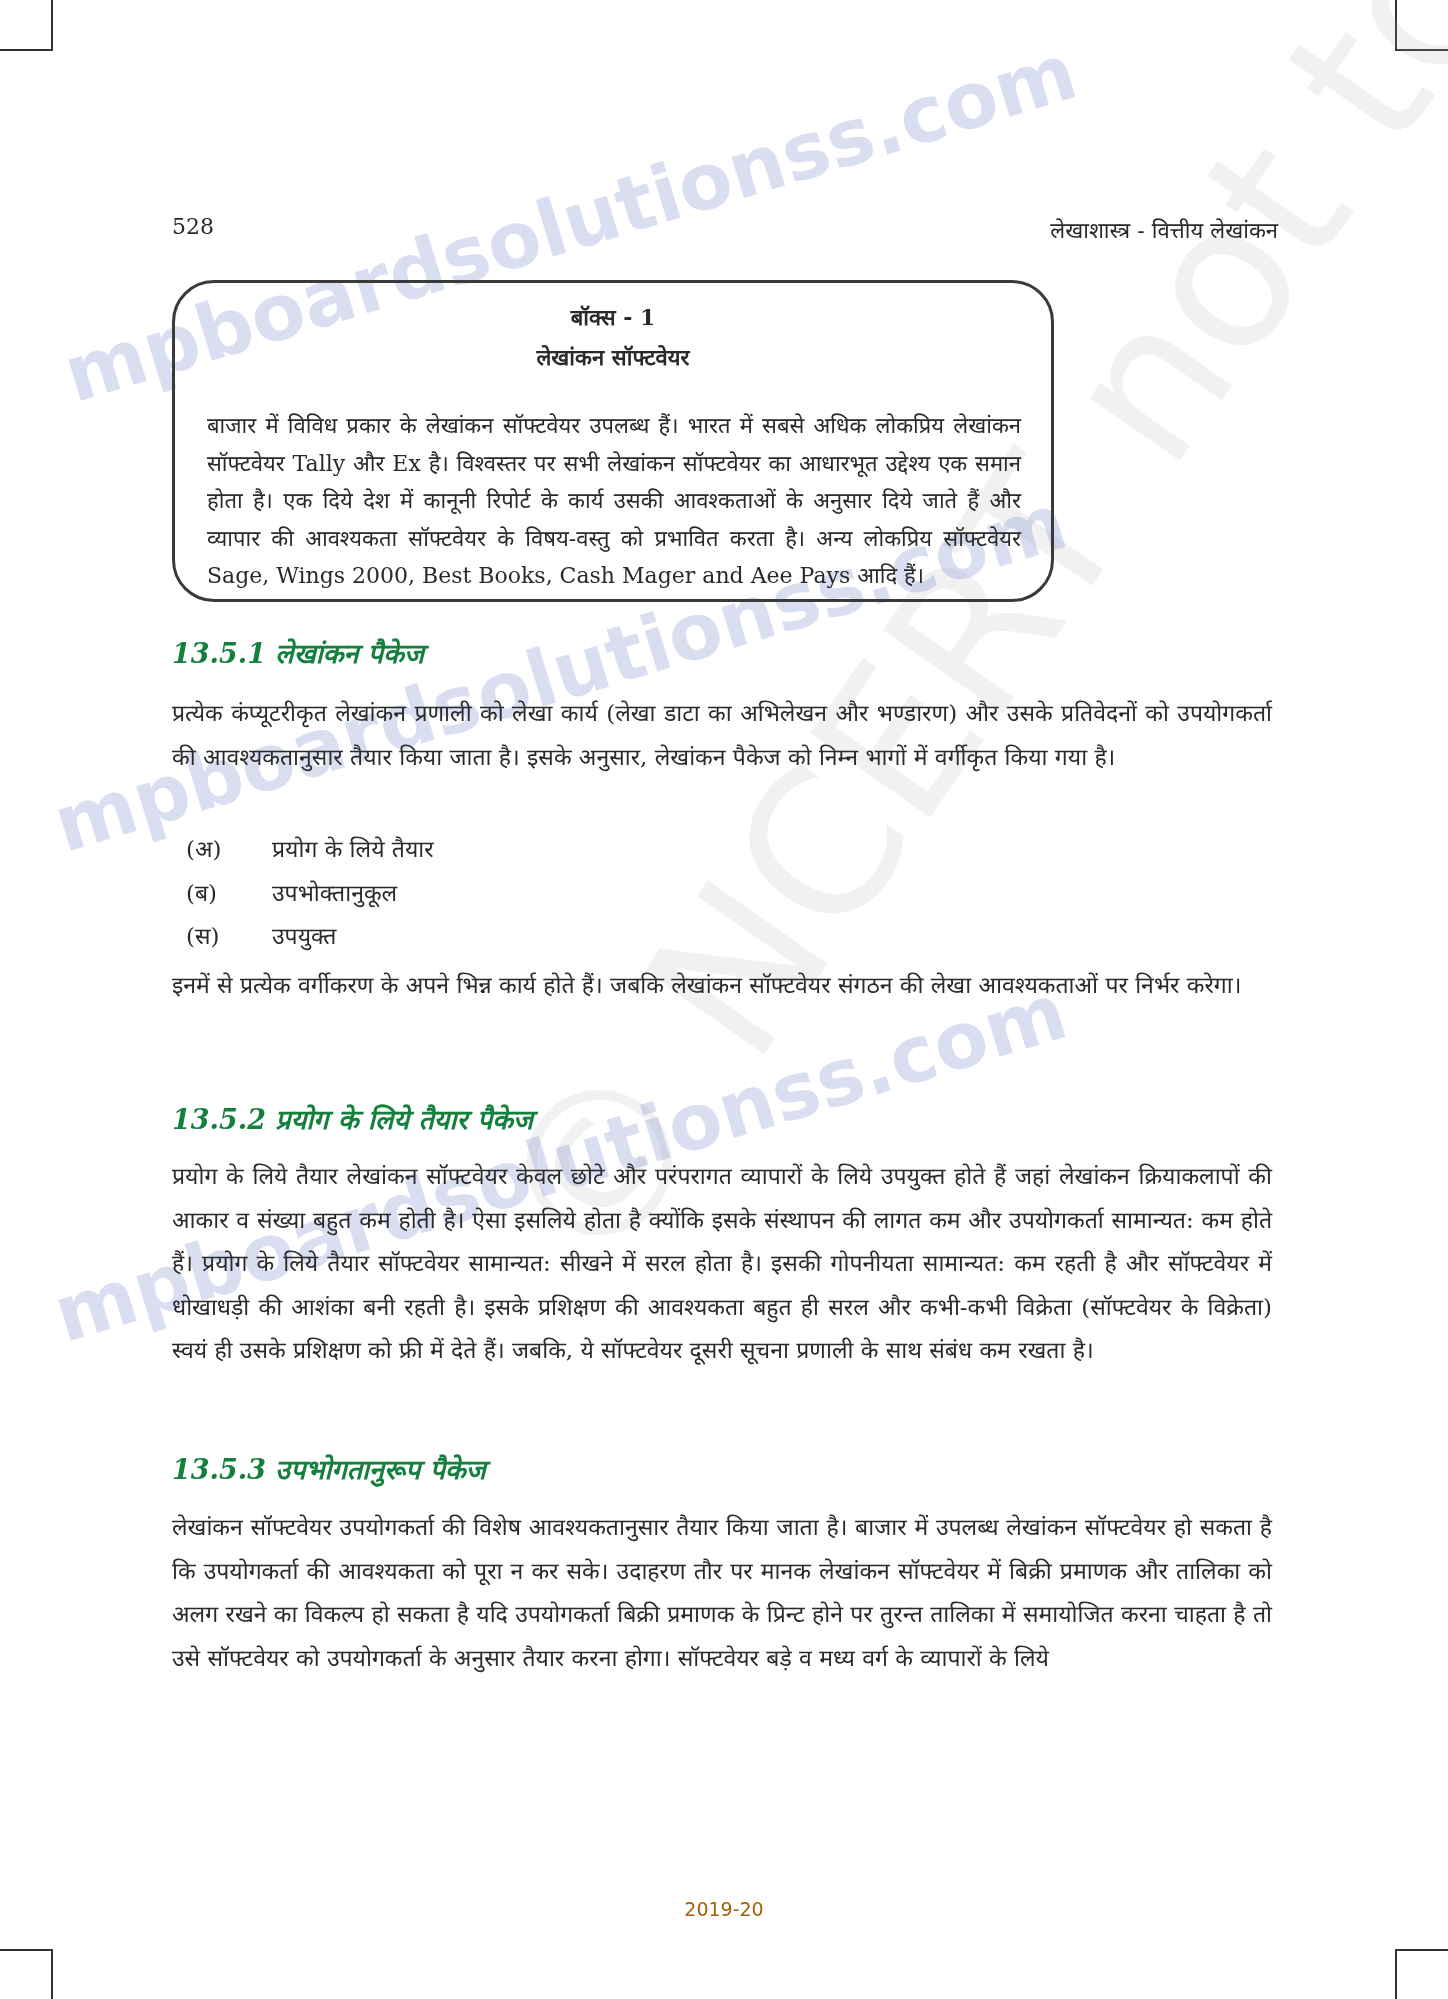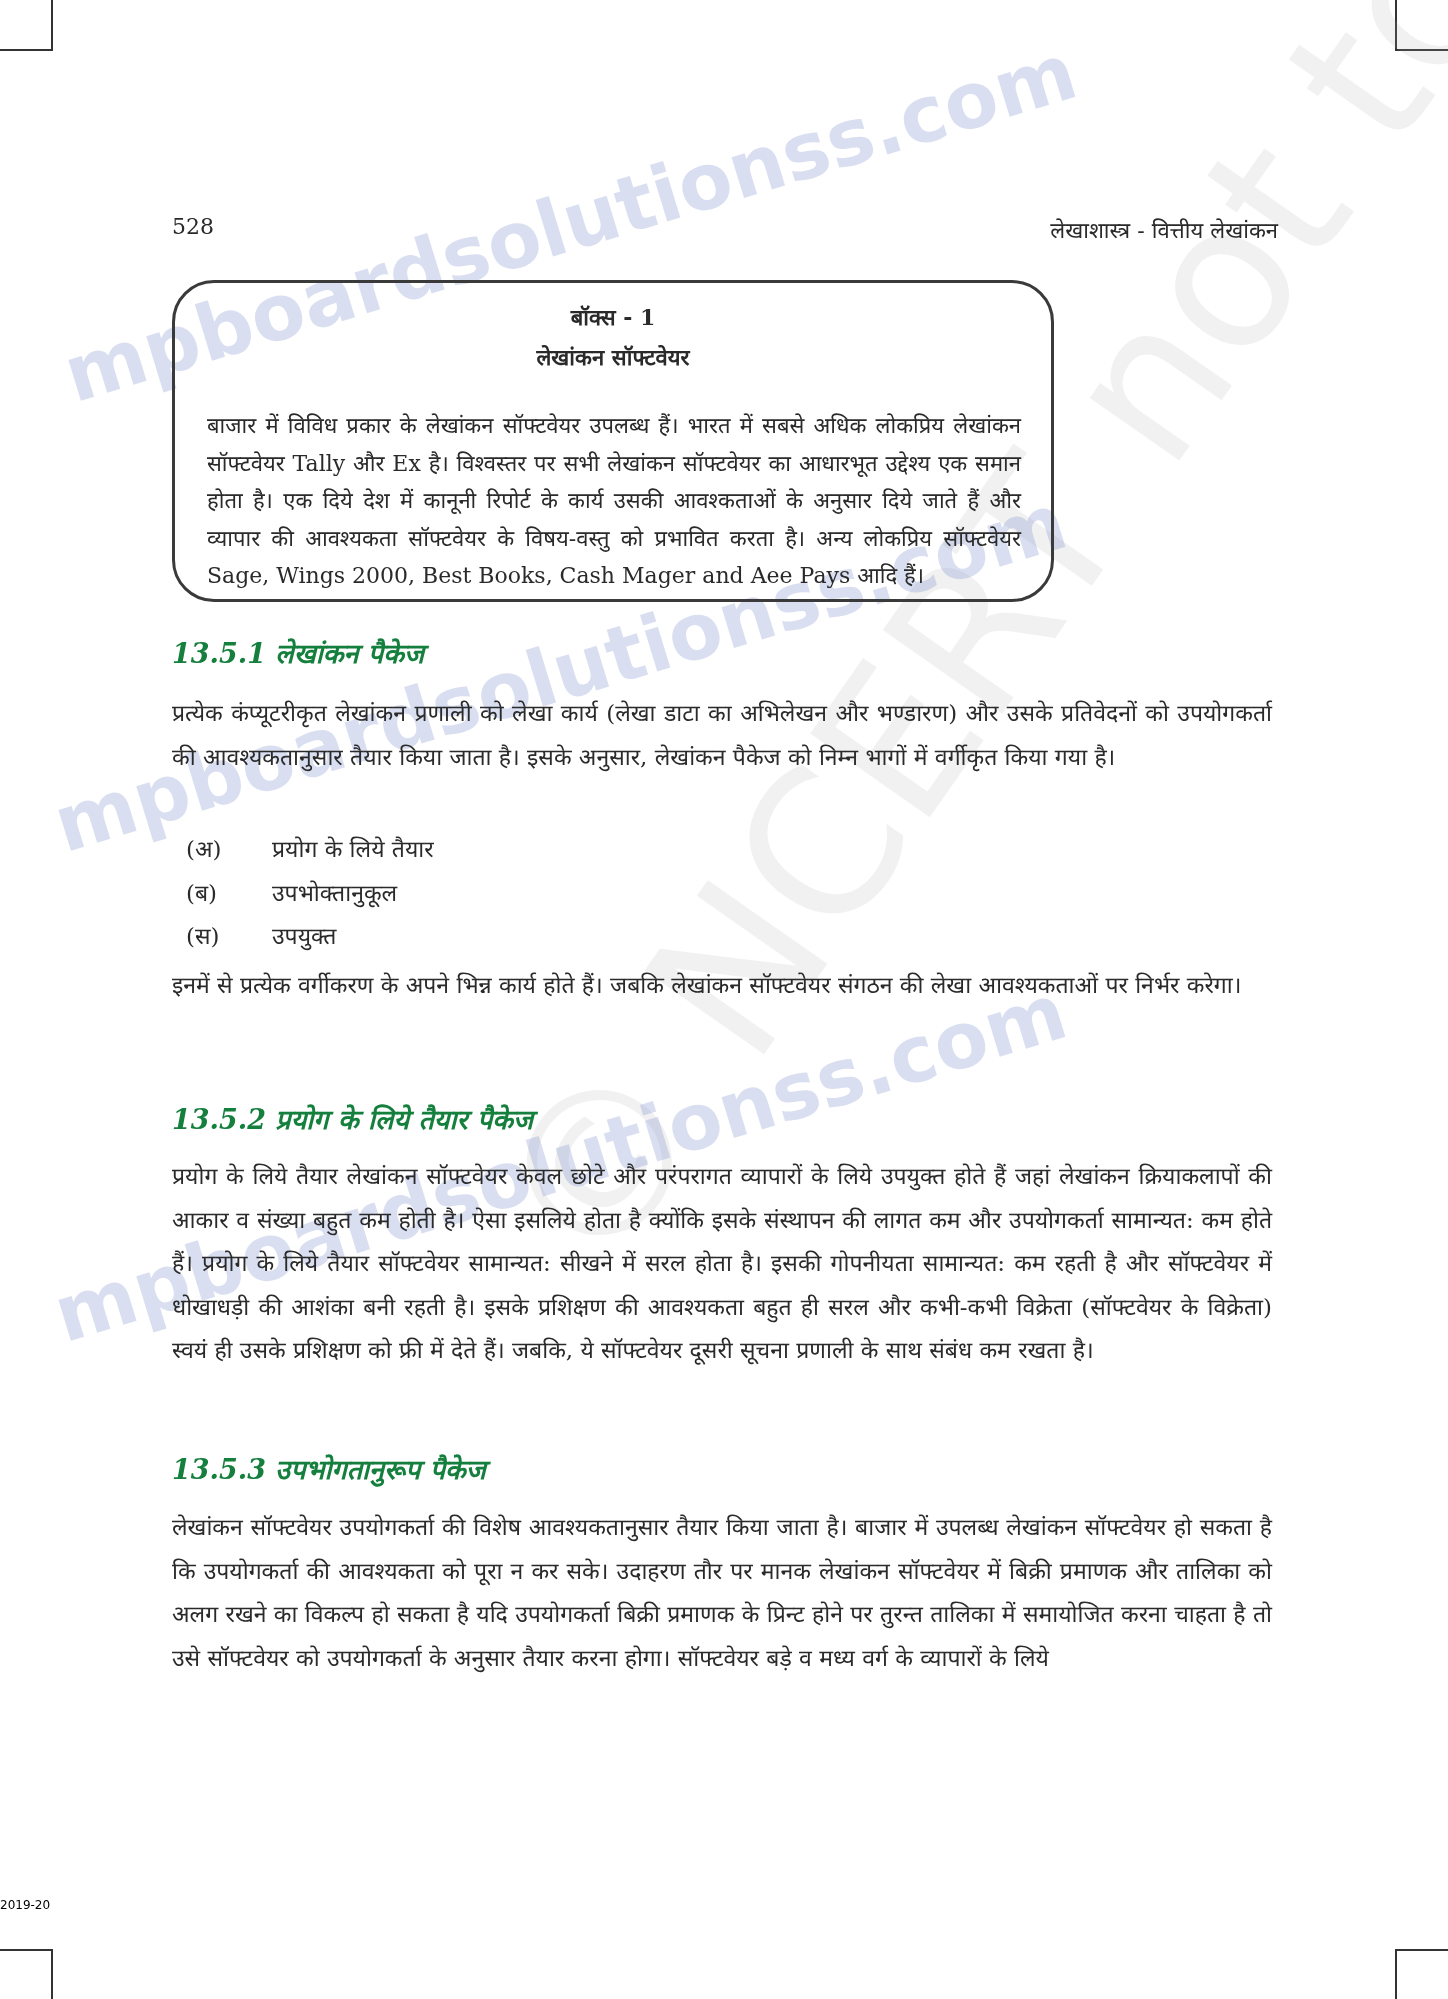--- a/index.html
+++ b/index.html
@@ -106,23 +106,24 @@
       font-size: 23px;
       line-height: 43.5px;
     }
     .list-item { display: flex; }
     .list-marker { width: 86px; }
 
     .footer {
       position: absolute;
       top: 1898px;
       left: 0; right: 0;
+      text-align: center;
       font-family: "DejaVu Sans", sans-serif;
-      font-size: 12px;
-      color: #000000;
+      font-size: 19px;
+      color: #a16207;
     }
   </style>
 </head>
 <body>
 
 <div class="crop tl"></div>
 <div class="crop tr"></div>
 <div class="crop bl"></div>
 <div class="crop br"></div>
 

